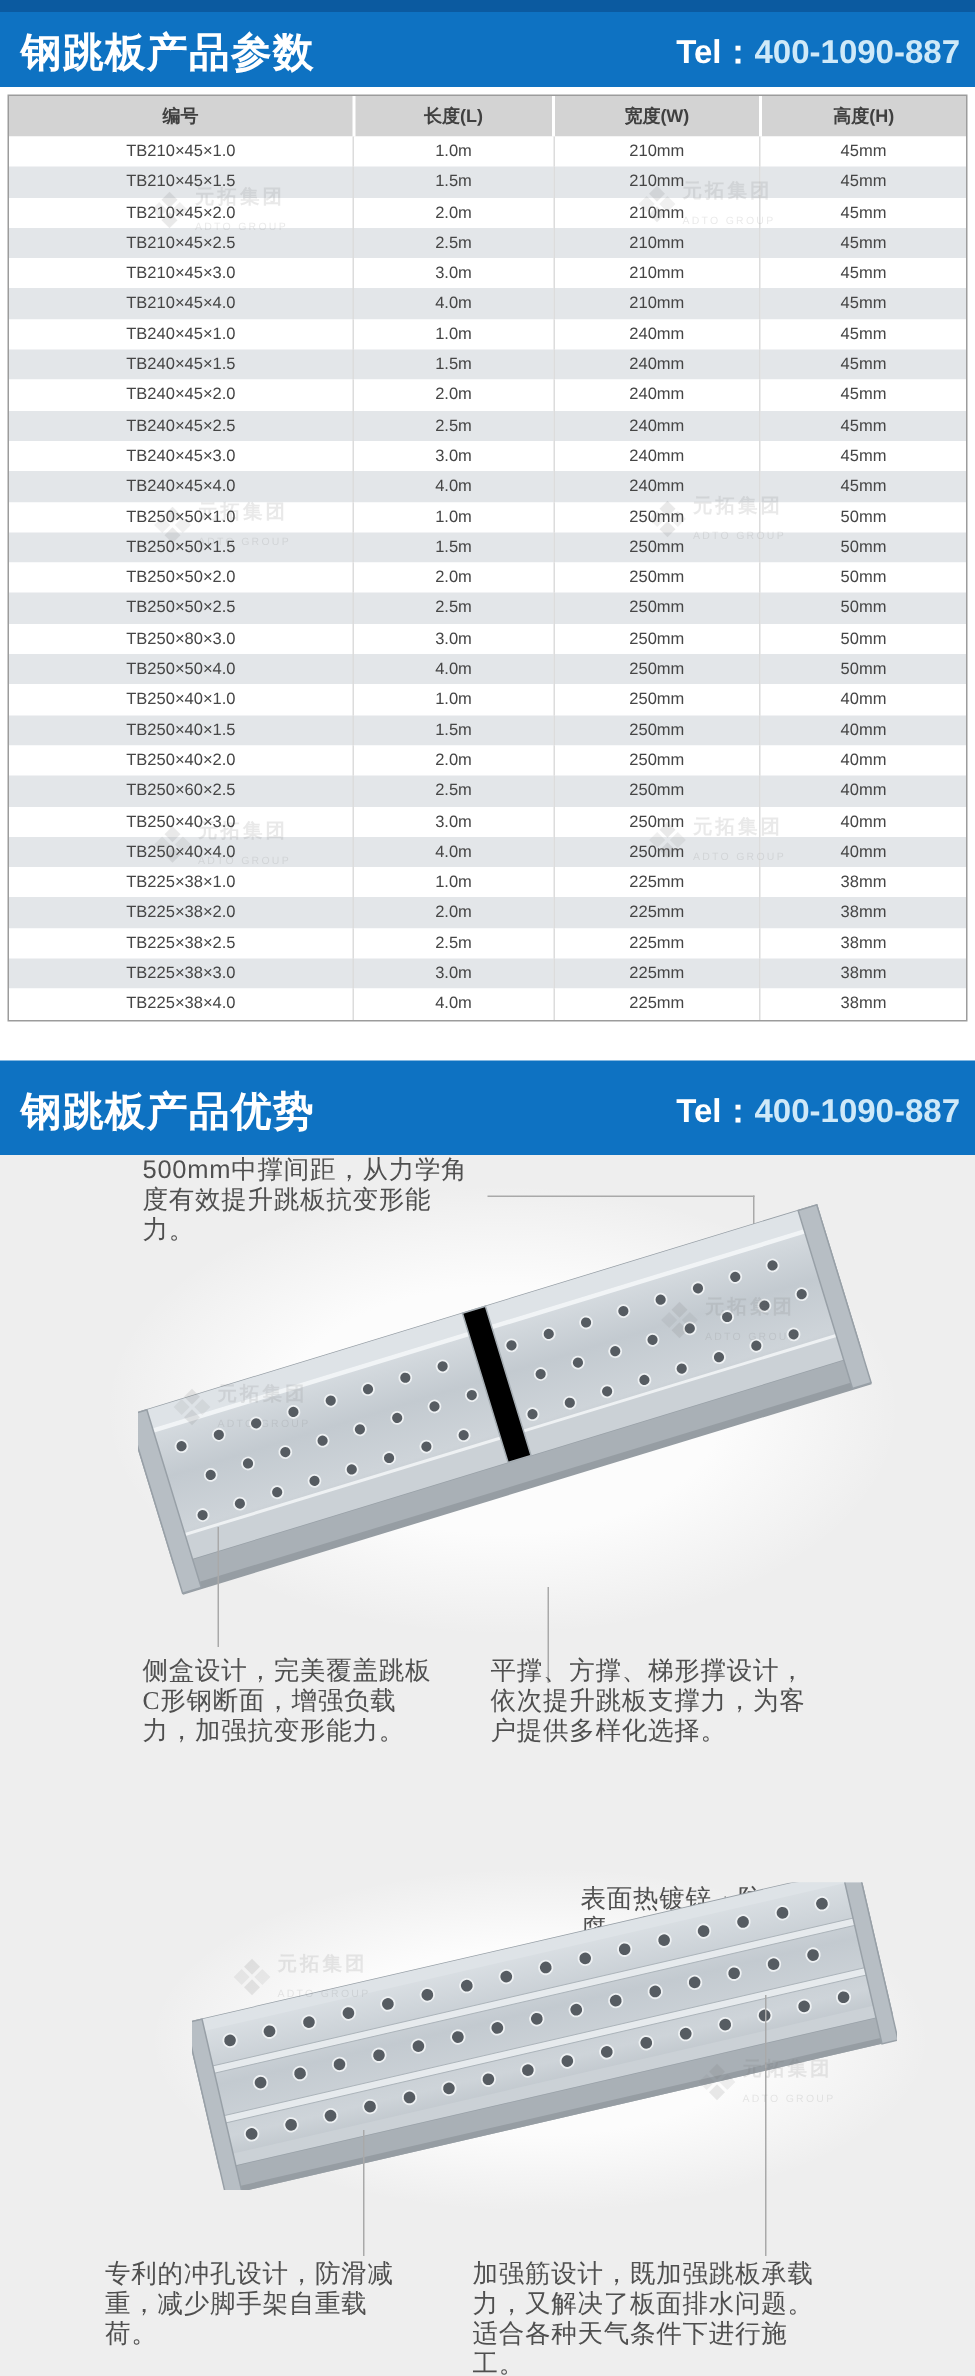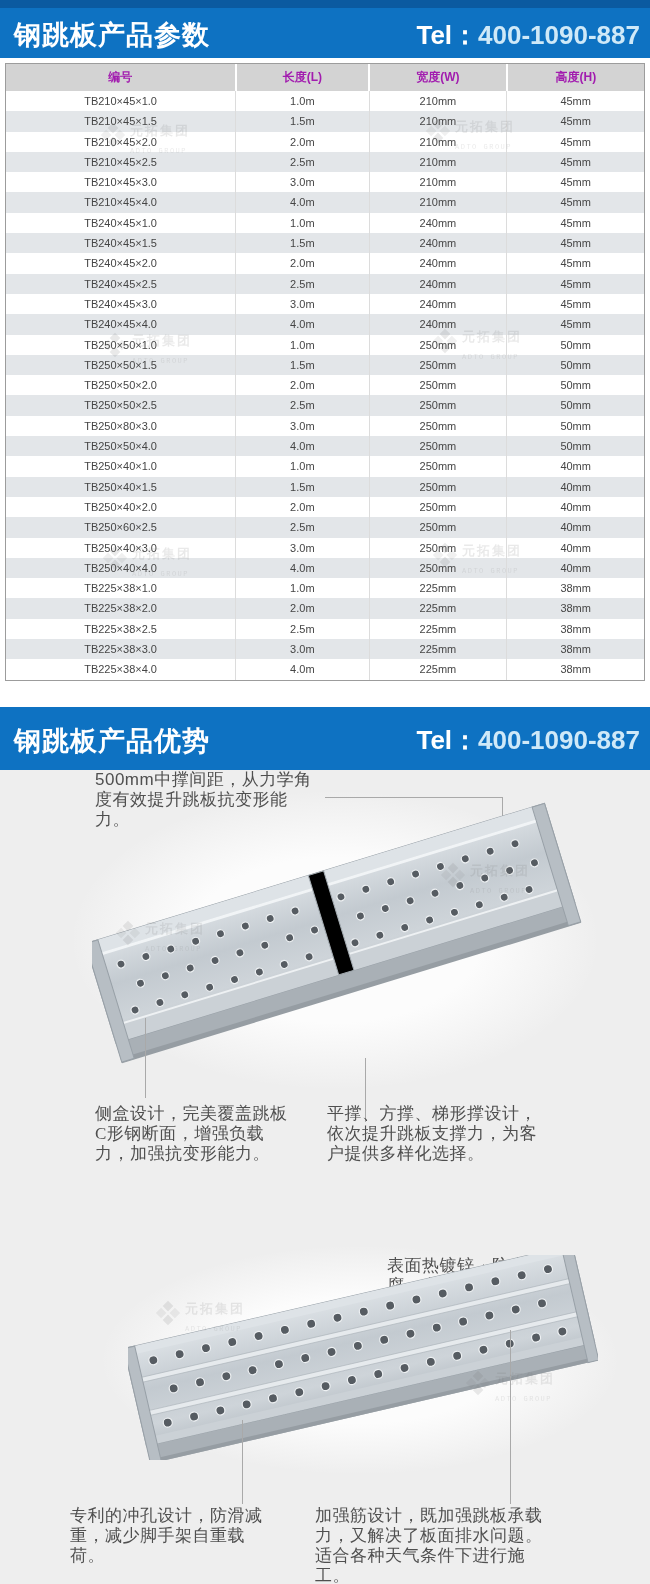--- a/index.html
+++ b/index.html
@@ -6,47 +6,47 @@
   .canvas{position:relative;width:650px;height:1584px;overflow:hidden;background:#ffffff;
           font-family:"Liberation Sans","DejaVu Sans",sans-serif;}
   
   .top-strip{position:absolute;left:0;top:0;width:650px;height:8px;background:#0b5aa0;}
   .banner{position:absolute;left:0;width:650px;background:#0e72c2;display:flex;
           align-items:center;justify-content:space-between;box-sizing:border-box;
           padding:4px 10px 0 14px;}
   .banner.b1{top:8px;height:50px;}
   .banner.b2{top:707px;height:63px;}
   .banner-title{color:#ffffff;font-size:27px;font-weight:bold;letter-spacing:1px;}
-  .tel{font-size:26px;font-weight:bold;white-space:nowrap;}
+  .tel{font-size:22px;font-weight:bold;white-space:nowrap;}
   .tel .pre{color:#ffffff;}
   .tel .num{color:#cfe9f8;}
   
   .spec-table-wrap{position:absolute;left:5px;top:63px;width:638px;border:1px solid #9c9c9c;
                    background:#ffffff;}
   table{border-collapse:collapse;width:100%;table-layout:fixed;}
-  thead th{background:#d3d3d3;height:27px;font-size:12px;font-weight:bold;color:#a21caf;
+  thead th{background:#d3d3d3;height:27px;font-size:12px;font-weight:bold;color:#404040;
            border-left:2px solid #ffffff;padding:0;text-align:center;}
   thead th:first-child{border-left:none;}
   tbody td{height:20.3px;font-size:11px;color:#454545;text-align:center;padding:0;
            border-left:1px solid #dcdcdc;line-height:20.3px;}
   tbody td:first-child{border-left:none;}
   tbody tr:nth-child(even){background:#e3e6e9;}
   tbody tr:nth-child(odd){background:#ffffff;}
   
   .section2{position:absolute;left:0;top:770px;width:650px;height:814px;background:#eeeeee;}
   .photo-bg{position:absolute;border-radius:50%;
             background:radial-gradient(closest-side,#fcfcfc 55%,rgba(252,252,252,0));}
   .note{position:absolute;font-size:17px;line-height:20px;color:#4f4f4f;letter-spacing:.5px;}
   .leader{position:absolute;background:#a9a9a9;}
   .leader.v{width:1px;}
   .leader.h{height:1px;}
   .plank{position:absolute;}
   
-  .wm{position:absolute;display:flex;align-items:flex-start;gap:4px;color:#737373;
-      opacity:.15;pointer-events:none;font-family:Liberation Mono, monospace;}
+  .wm{position:absolute;display:flex;align-items:center;gap:4px;color:#737373;
+      opacity:.15;pointer-events:none;}
   .wm-cn{font-size:13px;font-weight:bold;letter-spacing:2px;}
   .wm-en{font-size:7px;letter-spacing:1.5px;}
 </style>
 </head>
 <body>
 
 <div class="canvas">
 
   <div class="top-strip"></div>
 

